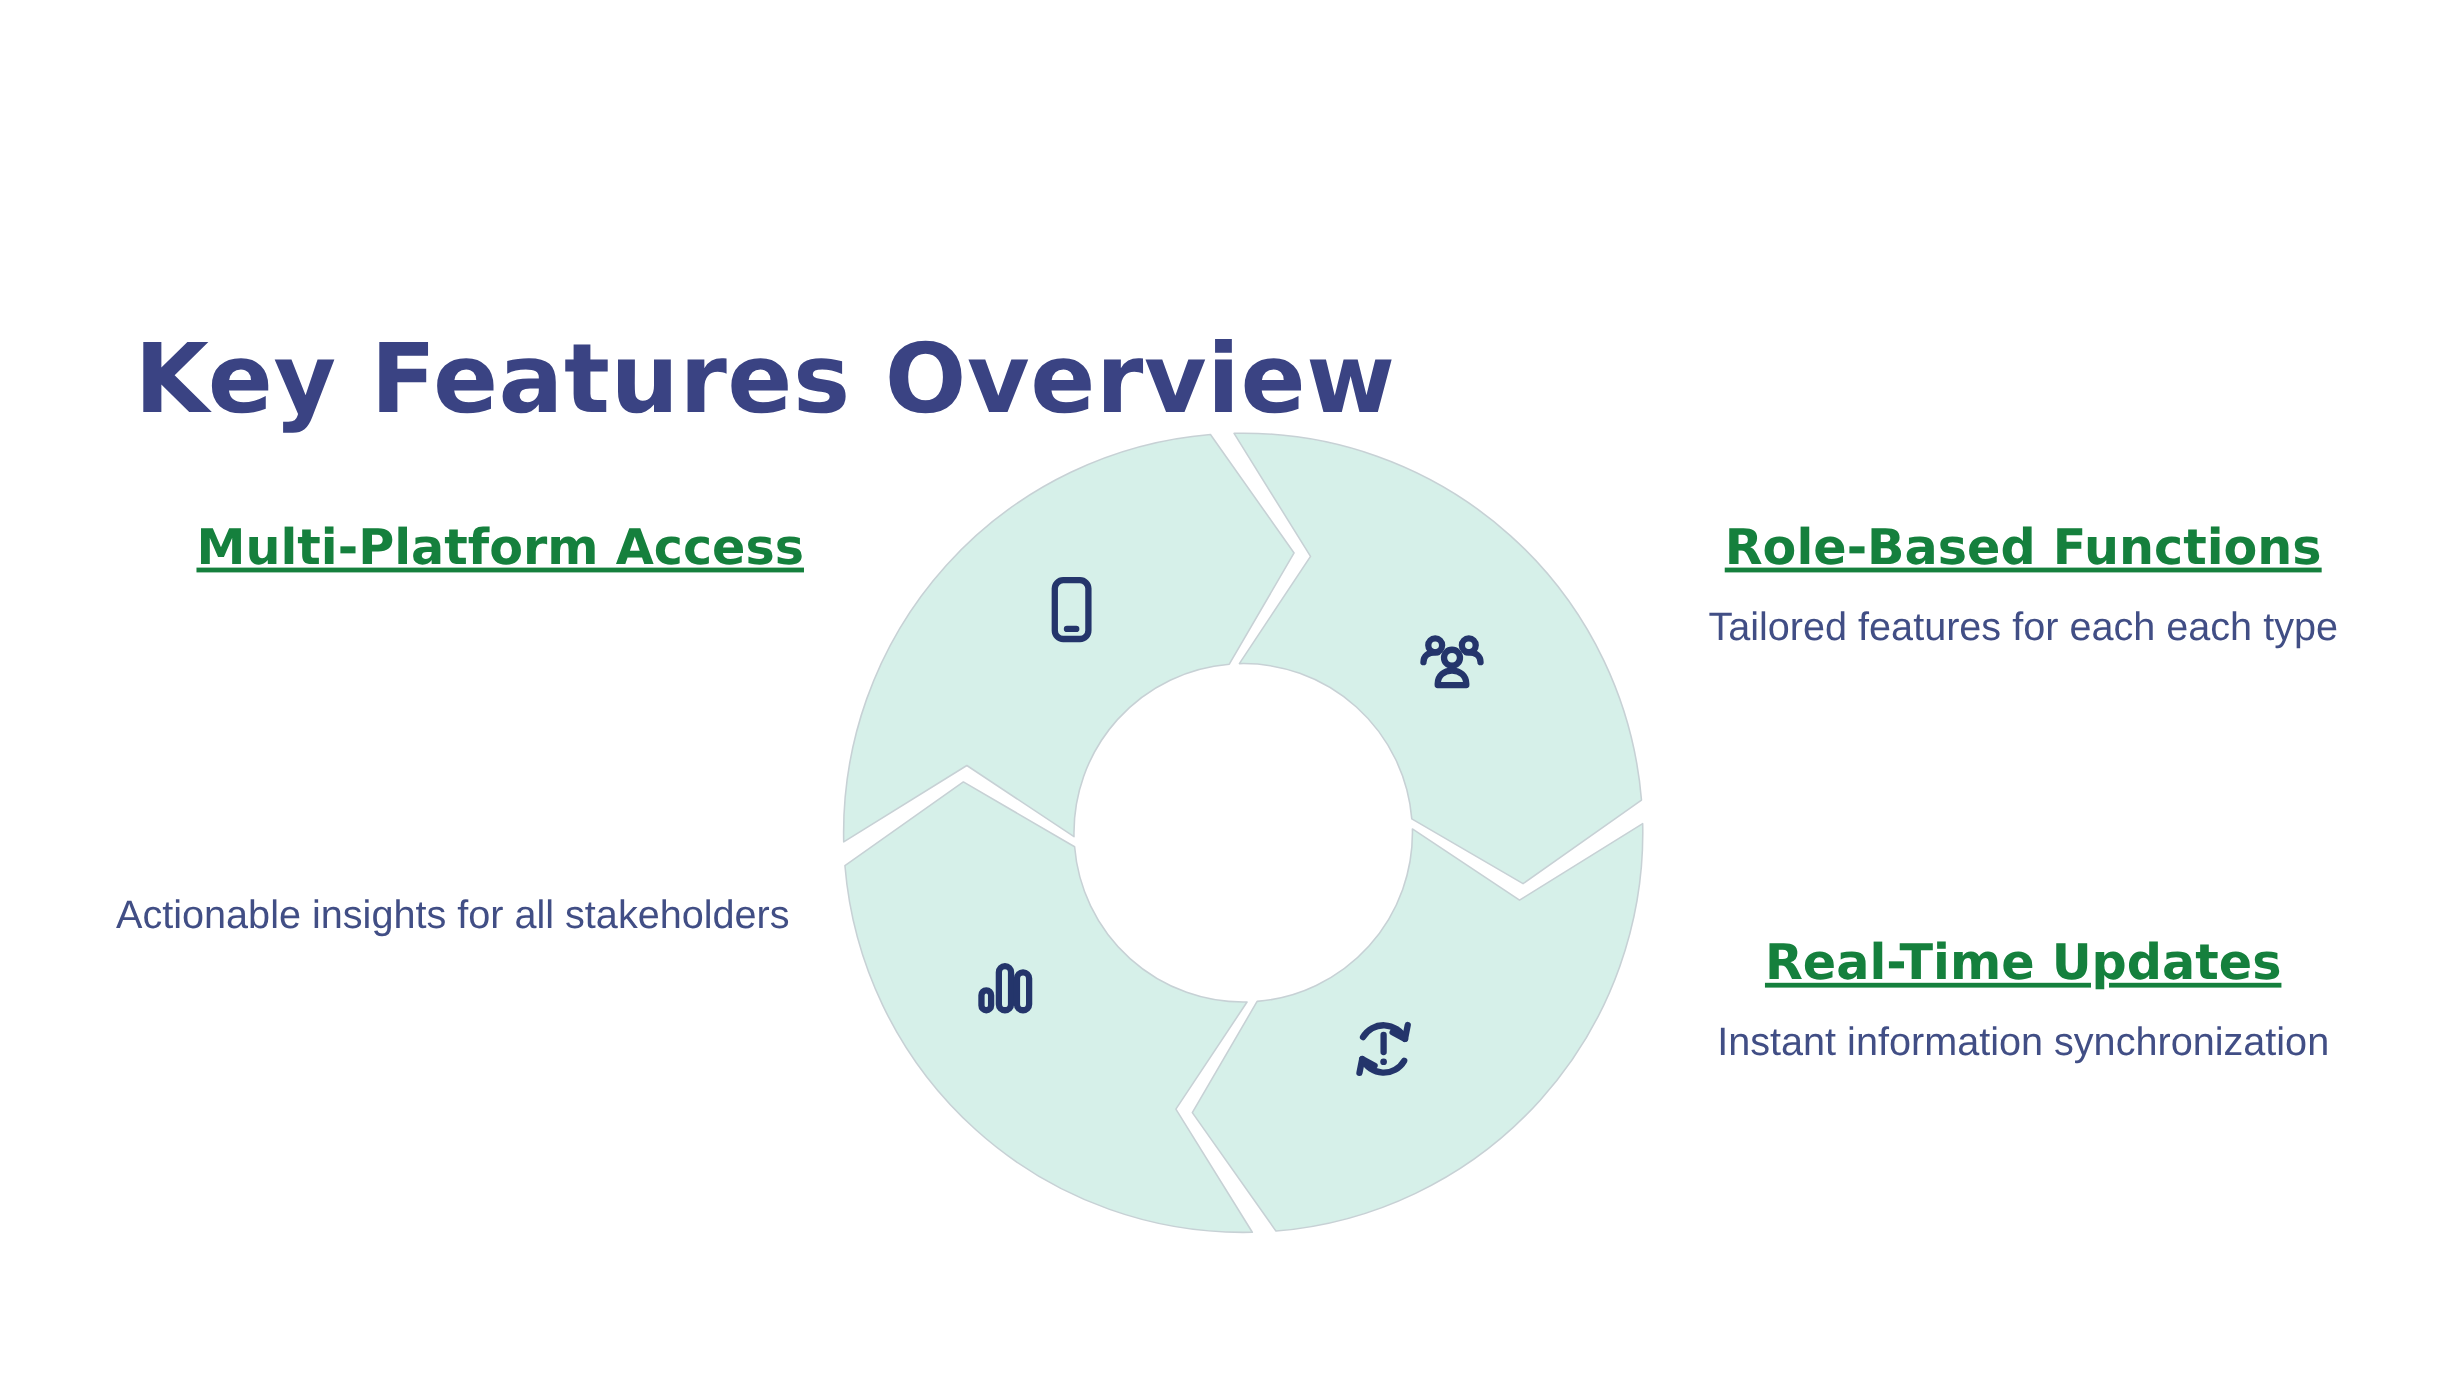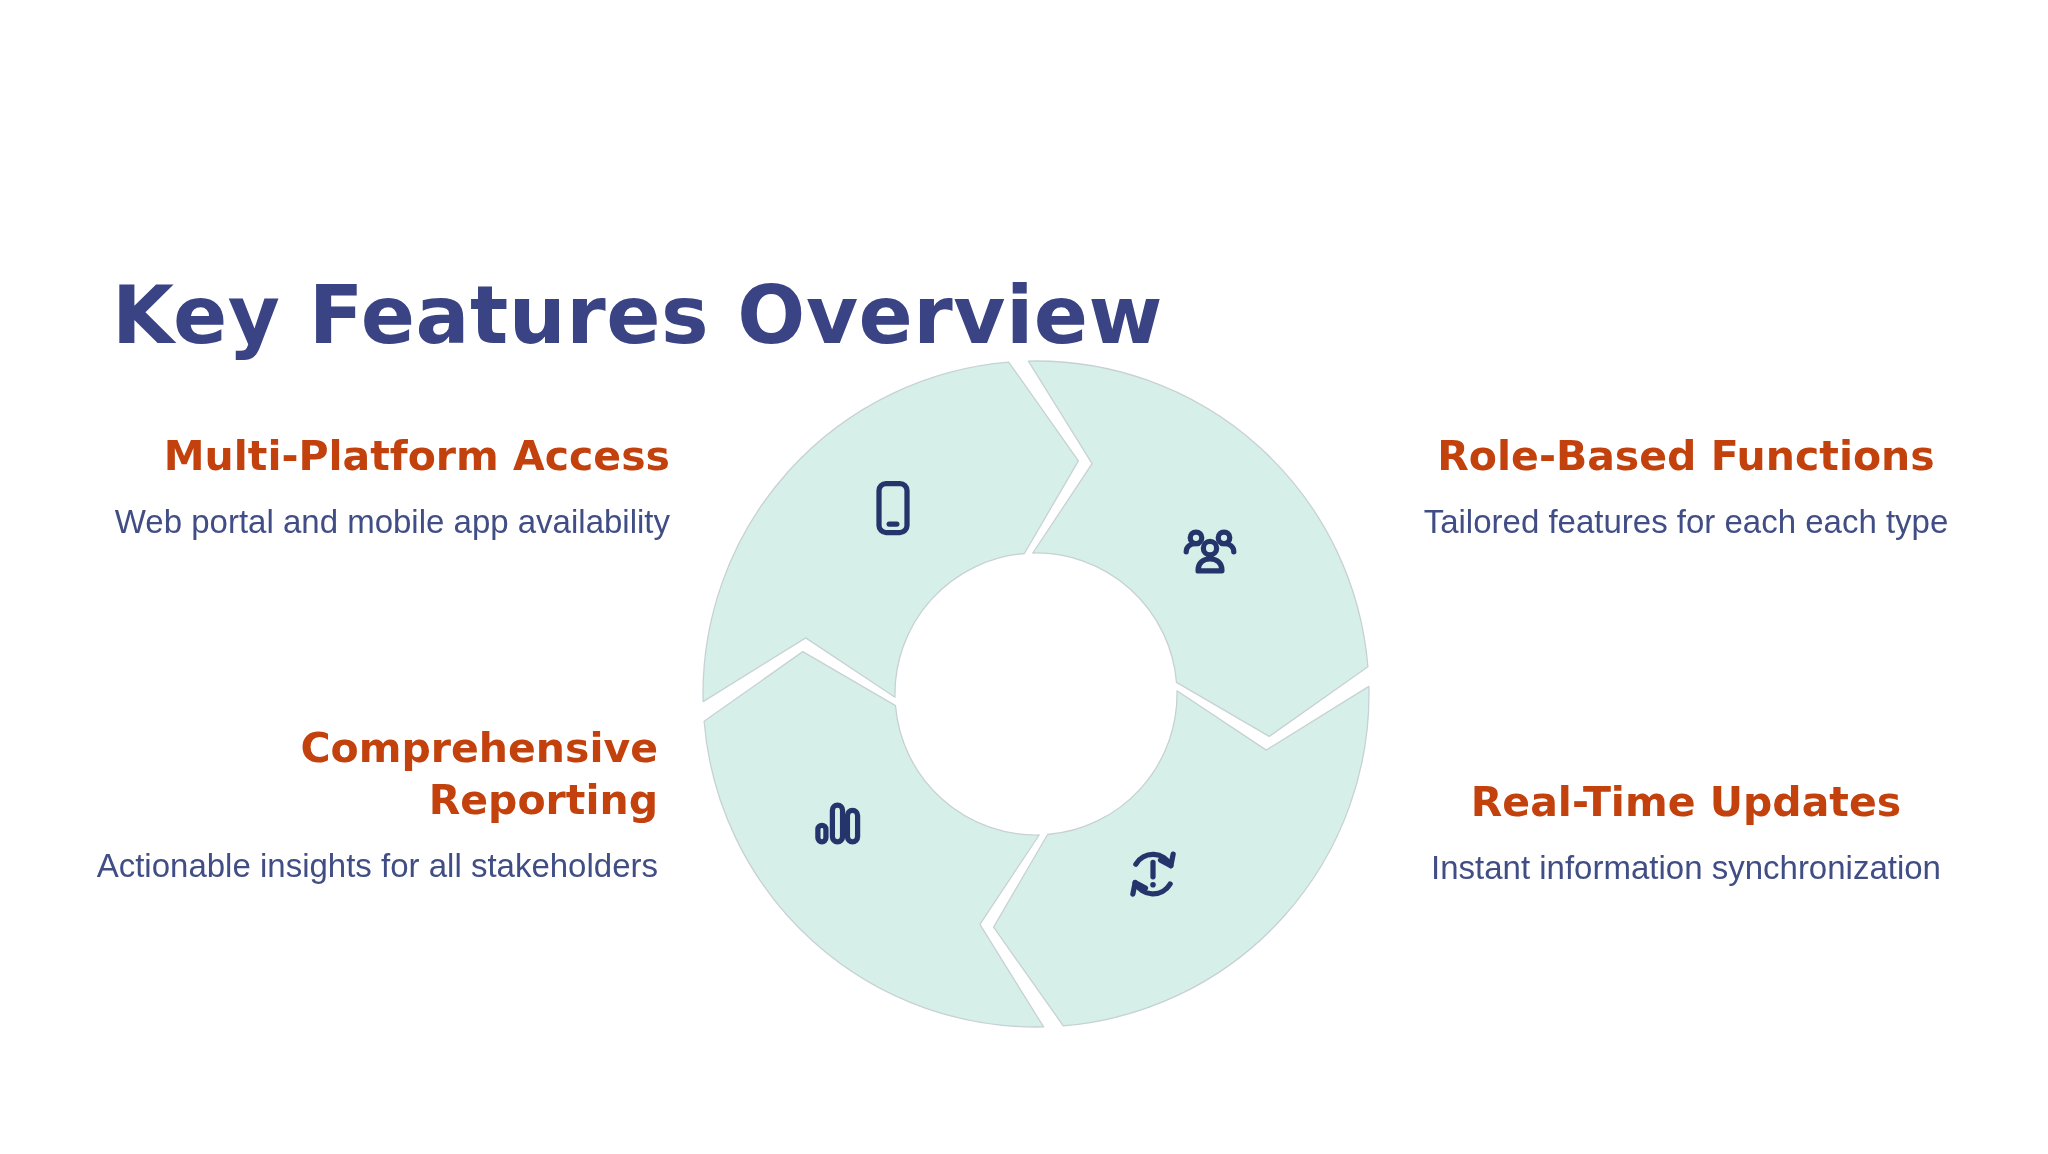--- a/index.html
+++ b/index.html
@@ -26,21 +26,22 @@
     color: #3a4383;
     white-space: nowrap;
   }
   .feature { position: absolute; }
   .feature h2 {
     margin: 0;
     font-family: "DejaVu Sans", sans-serif;
     font-weight: 800;
     font-size: 41px;
     line-height: 1.27;
-    color: #c2410c;
+    color: #15803d;
+    text-decoration: underline;
   }
   .feature p {
     margin: 18px 0 0 0;
     font-family: "Liberation Sans", sans-serif;
     font-weight: 400;
     font-size: 33px;
     line-height: 1.36;
     color: #414e85;
   }
   .f-tl { left: 80px;  top: 396px; width: 590px; text-align: right; }
@@ -111,30 +112,28 @@
       <path d="M35.5,12.1 L34.2,18.7 L28.3,15.5"></path>
       <path d="M33.8,29.15 A11.3,11.3 0 0 1 13.8,28.3"></path>
       <path d="M12.5,34.9 L13.8,28.3 L19.7,31.5"></path>
       <line x1="24" y1="16.8" x2="24" y2="25"></line>
       <circle cx="24" cy="29.6" r="1.6" fill="#24356b" stroke="none"></circle>
     </svg>
   </div>
 
   <div class="feature f-tl">
     <h2>Multi-Platform Access</h2>
-    <p>Web portal and mobile app availability</p>
   </div>
 
   <div class="feature f-tr">
     <h2>Role-Based Functions</h2>
     <p>Tailored features for each each type</p>
   </div>
 
   <div class="feature f-bl">
-    <h2>Comprehensive Reporting</h2>
     <p>Actionable insights for all stakeholders</p>
   </div>
 
   <div class="feature f-br">
     <h2>Real-Time Updates</h2>
     <p>Instant information synchronization</p>
   </div>
 
 </div>
 

